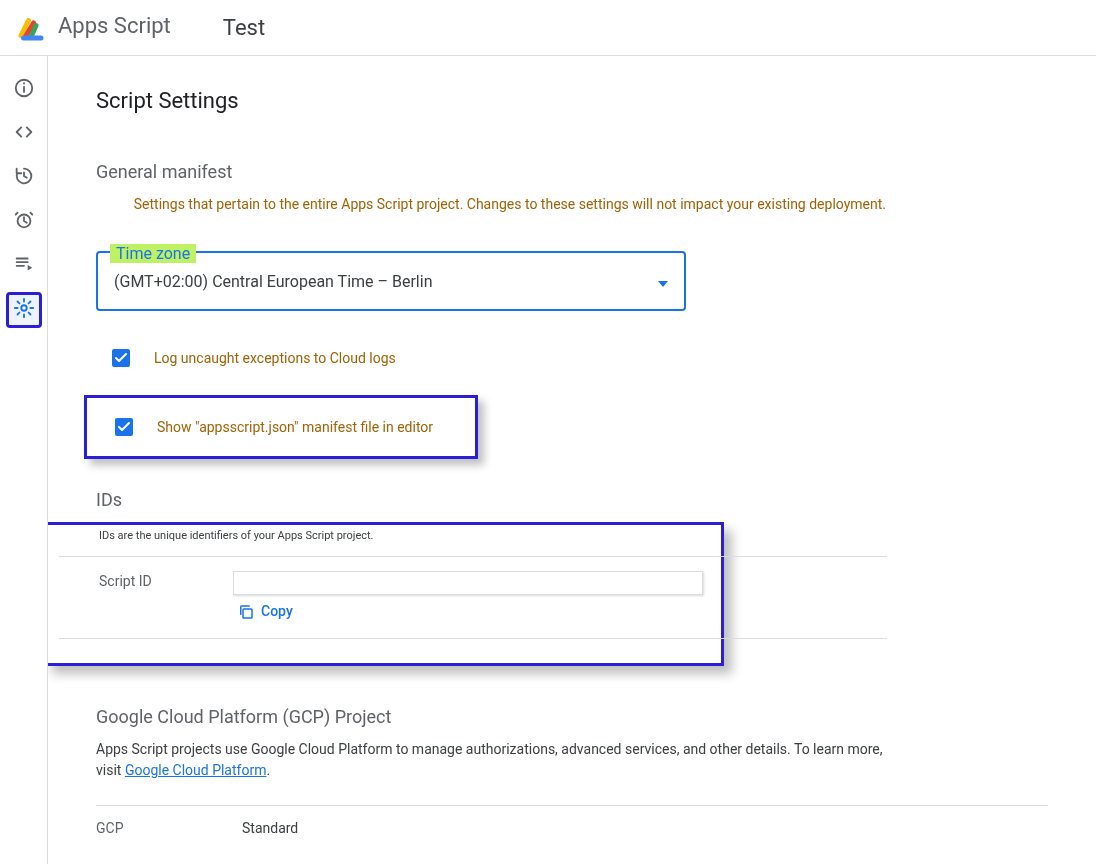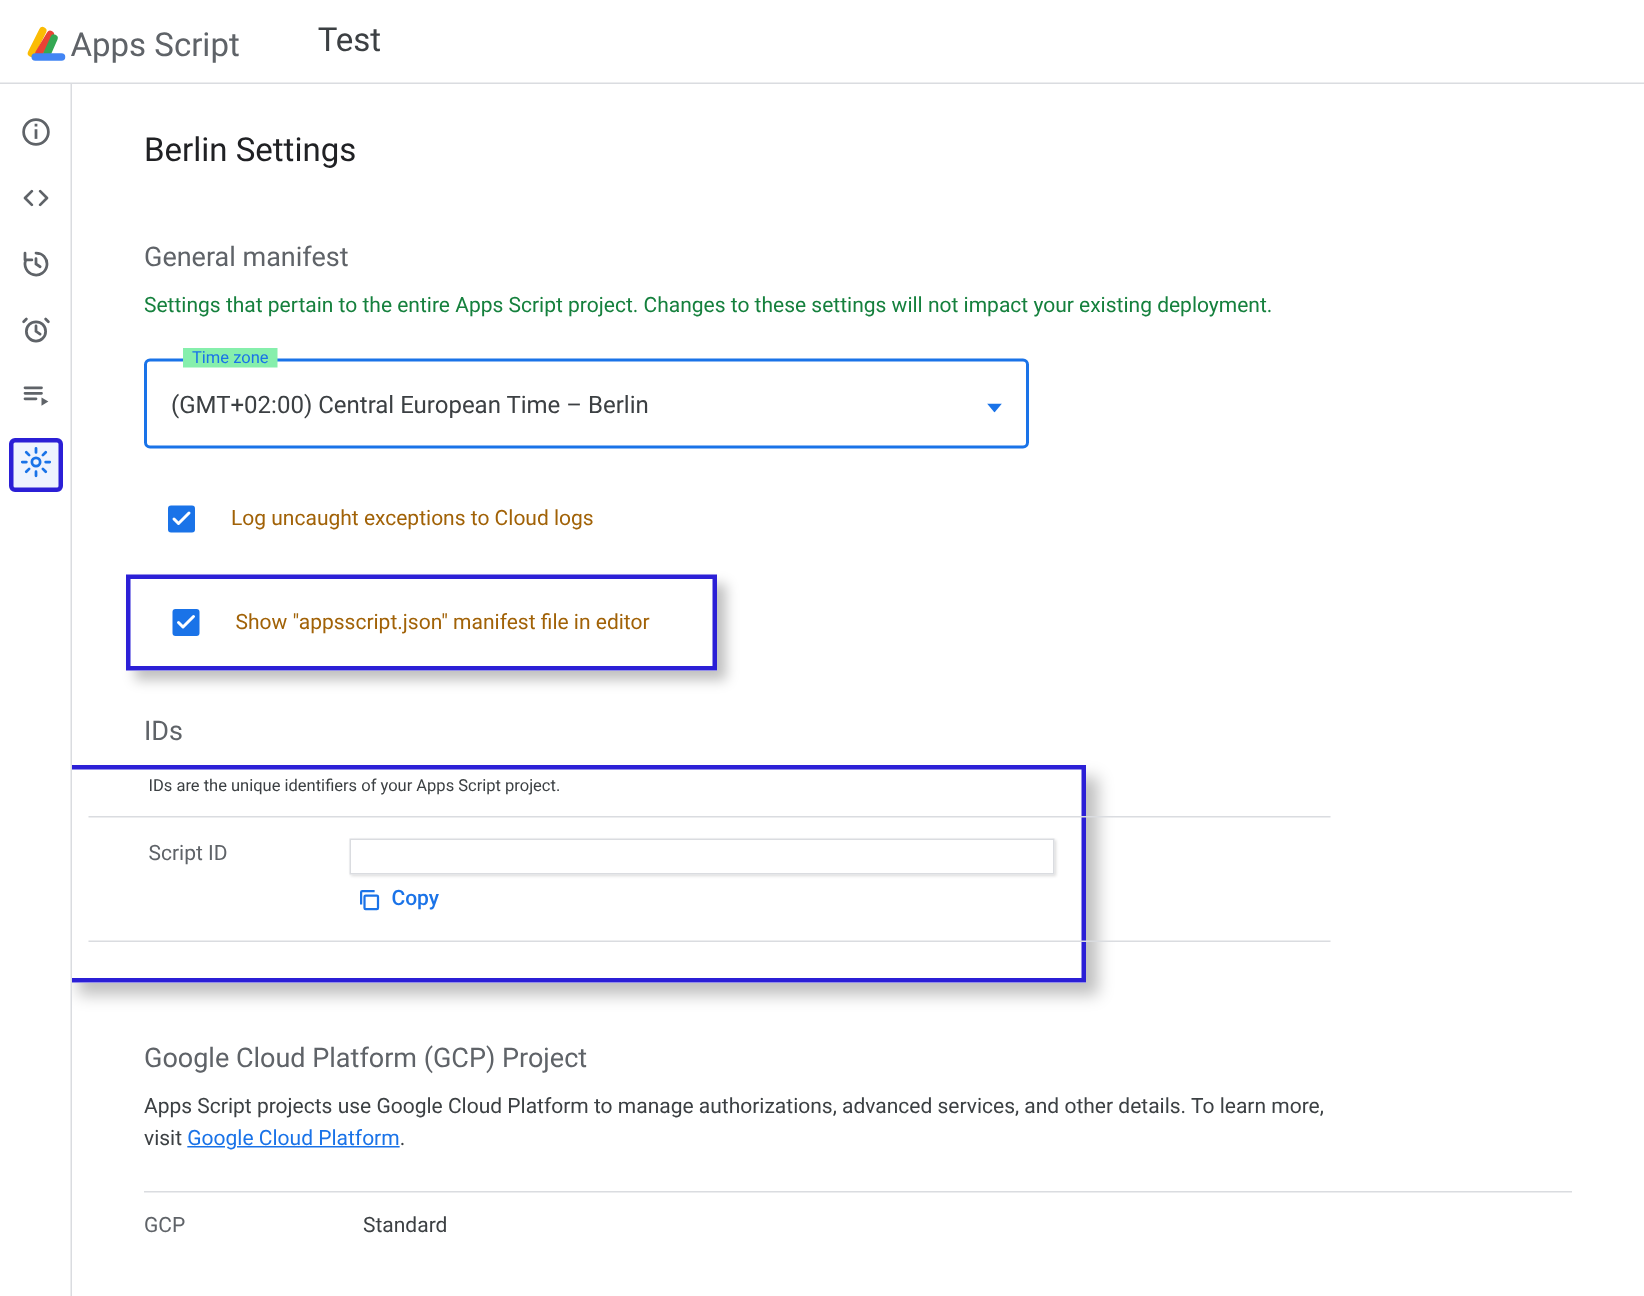--- a/index.html
+++ b/index.html
@@ -13,22 +13,22 @@
   }
   .header {
     display: flex;
     align-items: center;
     height: 56px;
     padding: 0 16px;
     border-bottom: 1px solid #dadce0;
   }
   .logo {
     display: flex;
-    align-items: flex-end;
-    gap: 1px;
+    align-items: flex-start;
+    gap: 12px;
   }
   .logo-icon svg { display: block; }
   .app-name {
     font-size: 22px;
     color: #5f6368;
     font-weight: 400;
   }
   .project-name {
     font-size: 22px;
     color: #3c4043;
@@ -77,44 +77,45 @@
     margin-top: 8px;
   }
   .section-title {
     font-size: 18px;
     color: #5f6368;
     margin-bottom: 12px;
     font-weight: 400;
   }
   .section-desc {
     font-size: 14px;
-    color: #15803d;
+    color: #a16207;
     line-height: 1.5;
-    margin-bottom: 24px;
+    margin-bottom: 36px;
     max-width: 790px;
+    text-align: right;
   }
   .select-wrap {
     position: relative;
     border: 2px solid #1a73e8;
     border-radius: 4px;
     width: 590px;
     height: 60px;
     display: flex;
     align-items: center;
     padding: 0 16px;
     cursor: pointer;
     margin-bottom: 28px;
   }
   .select-label {
     position: absolute;
     top: -9px;
-    left: 24px;
-    background: #86efac;
+    left: 12px;
+    background: #bef264;
     padding: 0 6px;
-    font-size: 11px;
+    font-size: 16px;
     color: #1a73e8;
   }
   .select-value {
     font-size: 16px;
     color: #3c4043;
     flex: 1;
   }
   .select-arrow {
     color: #1a73e8;
   }
@@ -286,21 +287,21 @@
       <span>
         <svg width="22" height="22" viewBox="0 0 24 24">
             <circle cx="12" cy="12" r="3" fill="none" stroke="currentColor" stroke-width="2"></circle>
             <path d="M12 2v3M12 19v3M4.9 4.9l2.1 2.1M17 17l2.1 2.1M2 12h3M19 12h3M4.9 19.1L7 17M17 7l2.1-2.1" stroke="currentColor" stroke-width="2" stroke-linecap="round"></path>
           </svg>
       </span>
     </div>
   </div>
 
   <div class="content">
-    <h1 class="page-title">Berlin Settings</h1>
+    <h1 class="page-title">Script Settings</h1>
 
     <h2 class="section-title">General manifest</h2>
     <p class="section-desc">Settings that pertain to the entire Apps Script project. Changes to these settings will not impact your existing deployment.</p>
 
     <div class="select-wrap">
       <span class="select-label">Time zone</span>
       <span class="select-value">(GMT+02:00) Central European Time – Berlin</span>
       <span class="select-arrow">
         <svg width="10" height="6" viewBox="0 0 10 6">
             <path d="M0 0l5 6 5-6z" fill="currentColor"></path>

